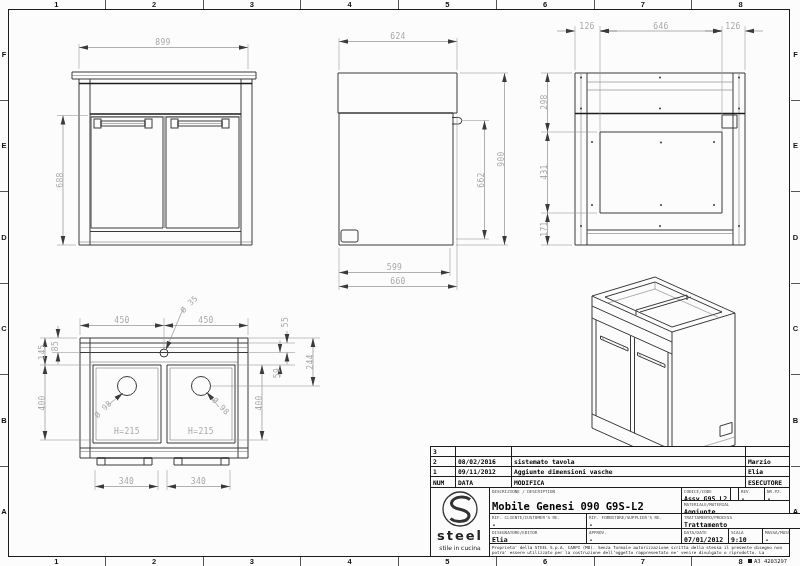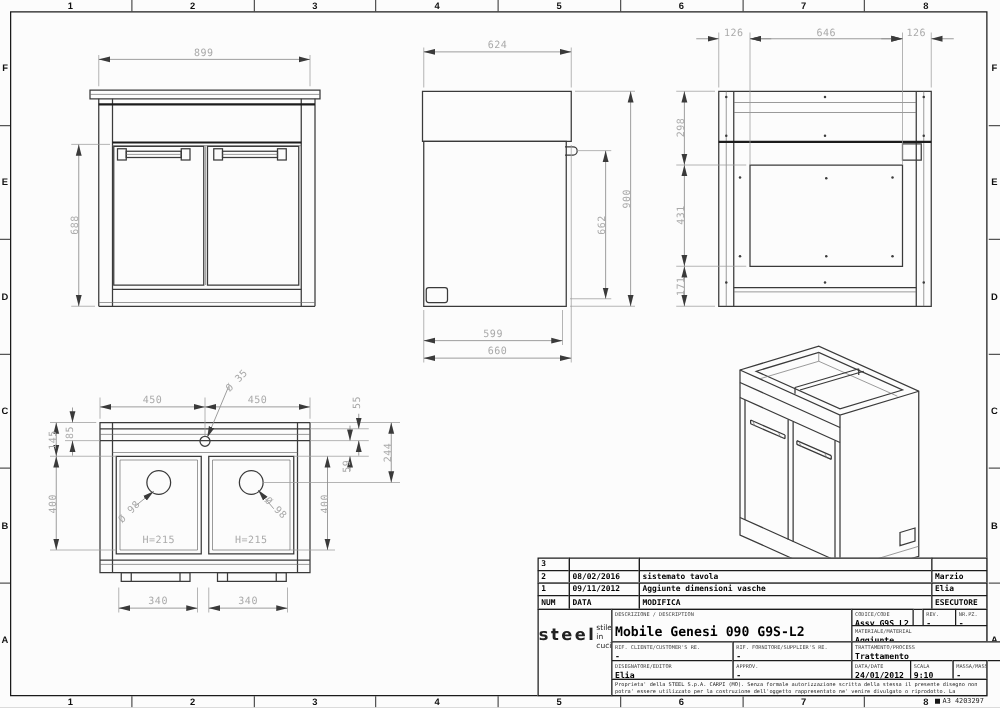--- a/index.html
+++ b/index.html
@@ -26,21 +26,21 @@
   .dt{font-family:"DejaVu Sans Mono",monospace;font-size:8px;fill:#a9a9a9;letter-spacing:0.4px}
   .dots circle{fill:#3c3c3c}
   
   .tb{position:absolute;left:430px;top:446px;width:360px;height:111px}
   .tb .cell{position:absolute;border:1px solid #1c1c1c;box-sizing:border-box;overflow:hidden;background:#fcfcfc}
   .tb .lbl{display:block;font:4.2px "DejaVu Sans Mono",monospace;color:#444;padding:1px 0 0 2px;white-space:nowrap}
   .tb .val{display:block;font:bold 6.5px "DejaVu Sans Mono",monospace;color:#000;padding:1px 0 0 2px;white-space:nowrap}
   .tb .rcell{display:flex;align-items:center;font:bold 6.3px "DejaVu Sans Mono",monospace;color:#000;padding-left:2px;white-space:nowrap}
   .tb .desc-val{font:bold 10.5px "DejaVu Sans Mono",monospace;text-align:left;padding-top:6px}
   .tb .disc{font:4.2px "DejaVu Sans Mono",monospace;line-height:1.25;color:#222;padding:1px 2px}
-  .logo{display:flex;flex-direction:row;align-items:center}
+  .logo{display:flex;flex-direction:column;align-items:center}
   .logo .brand{font:bold 13px "DejaVu Sans",sans-serif;letter-spacing:2px;color:#222;margin-top:-2px}
   .logo .tag{font:6px "DejaVu Sans",sans-serif;color:#222;margin-top:1px}
   .sheetcode{position:absolute;left:748px;top:558px;font:5.5px "DejaVu Sans Mono",monospace;color:#222;
              display:flex;align-items:center;gap:2px}
   .sheetcode .sq{display:inline-block;width:4px;height:4px;background:#161616}
 </style>
 </head>
 <body>
 
 <div class="sheet">
@@ -314,21 +314,21 @@
     <div class="cell" style="left:59px;top:82px;width:98px;height:16px">
       <span class="lbl">DISEGNATORE/EDITOR</span>
       <span class="val">Elia</span>
     </div>
     <div class="cell" style="left:156px;top:82px;width:96px;height:16px">
       <span class="lbl">APPROV.</span>
       <span class="val">-</span>
     </div>
     <div class="cell" style="left:251px;top:82px;width:48px;height:16px">
       <span class="lbl">DATA/DATE</span>
-      <span class="val">24/01/2012</span>
+      <span class="val">07/01/2012</span>
     </div>
     <div class="cell" style="left:298px;top:82px;width:35px;height:16px">
       <span class="lbl">SCALA</span>
       <span class="val">9:10</span>
     </div>
     <div class="cell" style="left:332px;top:82px;width:28px;height:16px">
       <span class="lbl">MASSA/MASS kg</span>
       <span class="val">-</span>
     </div>
 

